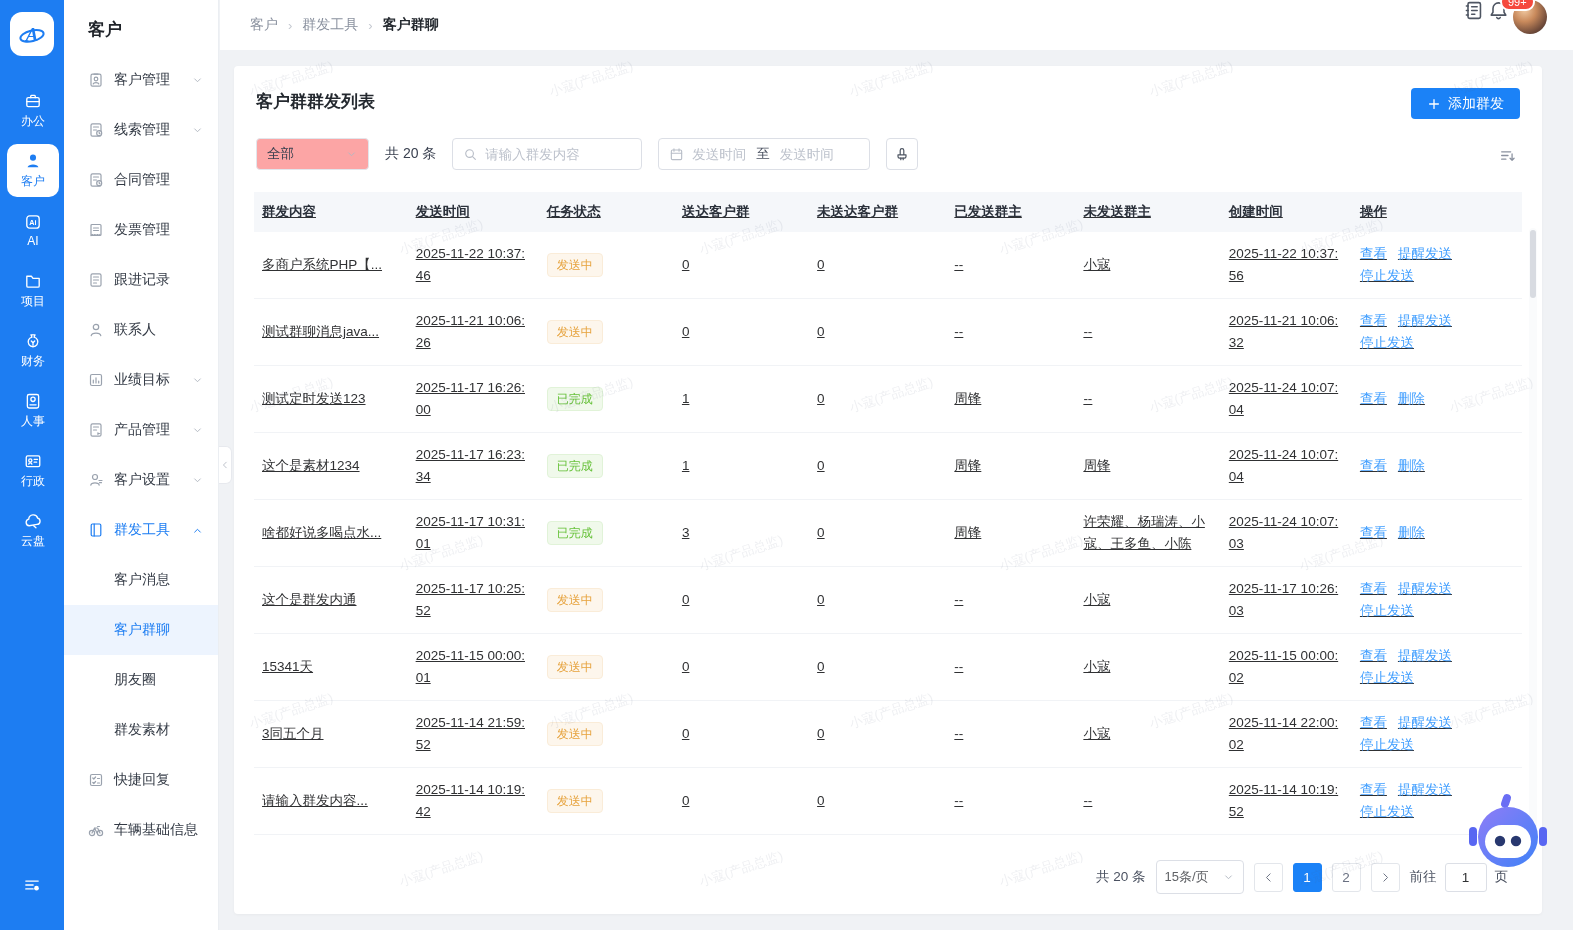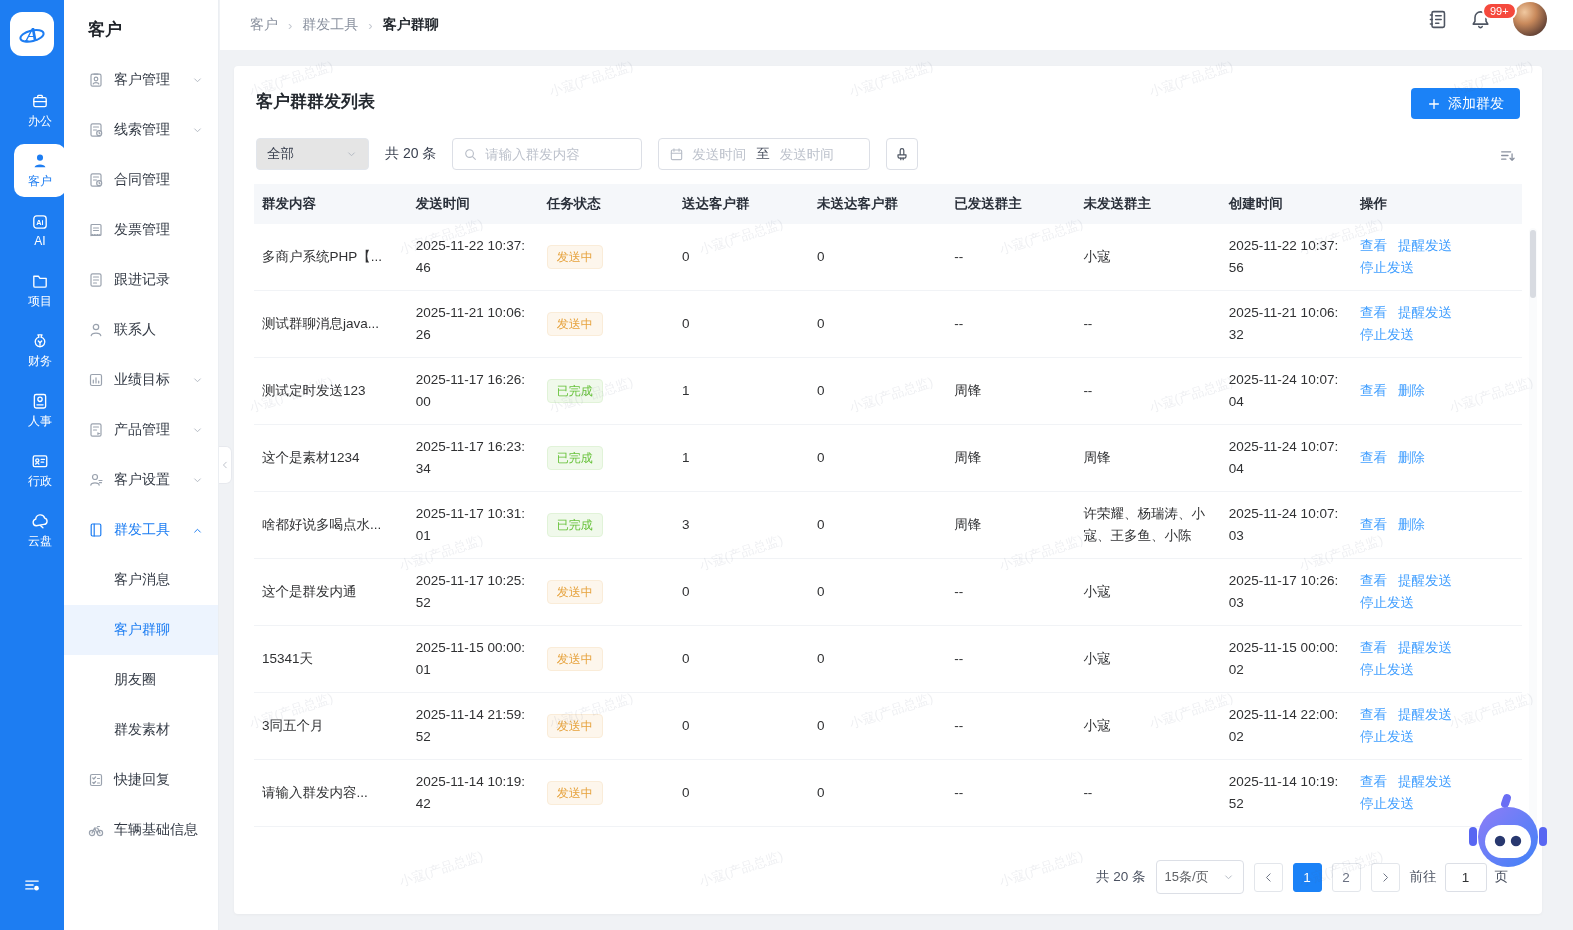--- a/index.html
+++ b/index.html
@@ -2,21 +2,21 @@
 <html><head>
 <meta charset="utf-8">
 <title>客户群群发列表</title>
 <style>
   * { margin:0; padding:0; box-sizing:border-box; }
   html,body { width:1573px; height:930px; overflow:hidden; font-family:"Liberation Sans","DejaVu Sans",sans-serif; background:#f0f2f5; color:#303133; }
 
   
   .rail { position:absolute; left:0; top:0; width:64px; height:930px; background:#1d7df2; z-index:30; }
   .rail-logo { position:absolute; left:10px; top:12px; width:44px; height:44px; background:#fff; border-radius:12px; display:flex; align-items:center; justify-content:center; }
-  .rail-items { position:absolute; left:8px; top:84px; width:40px; }
+  .rail-items { position:absolute; left:1px; top:84px; width:40px; }
   .rail-item { width:52px; margin:0 6px 7px 6px; height:53px; border-radius:10px; display:flex; flex-direction:column; align-items:center; justify-content:center; color:#fff; cursor:pointer; }
   .rail-item .ri-label { font-size:12px; margin-top:3px; }
   .rail-item.active { background:#fff; color:#1d7df2; }
   .rail-bottom { position:absolute; left:0; bottom:36px; width:64px; display:flex; justify-content:center; color:#fff; cursor:pointer; }
 
   
   .sidebar { position:absolute; left:64px; top:0; width:155px; height:930px; background:#fff; border-right:1px solid #ebeef2; z-index:20; }
   .sidebar-title { font-size:17px; font-weight:bold; color:#1f2329; padding:18px 0 14px 24px; }
   .side-item { height:50px; display:flex; align-items:center; padding-left:24px; font-size:14px; color:#333a45; cursor:pointer; position:relative; }
   .side-item .si-icon { color:#9aa2ae; display:flex; margin-right:10px; }
@@ -26,49 +26,49 @@
   .side-item.child.active { background:#edf4fe; color:#1d7df2; }
 
   .collapse-handle { position:absolute; left:219px; top:446px; width:13px; height:38px; background:#fff; border:1px solid #e7e9ee; border-left:none; border-radius:0 6px 6px 0; display:flex; align-items:center; justify-content:center; color:#a8adb8; z-index:25; cursor:pointer; }
 
   
   .topbar { position:absolute; left:220px; top:0; width:1353px; height:50px; background:#fff; z-index:10; }
   .breadcrumb { position:absolute; left:30px; top:0; height:50px; display:flex; align-items:center; font-size:14px; }
   .bc-item { color:#8a919f; cursor:pointer; }
   .bc-item.current { color:#24292f; font-weight:bold; cursor:default; }
   .bc-sep { color:#c4c8d0; margin:0 10px; font-size:13px; }
-  .topbar-right { position:absolute; right:26px; top:0; height:38px; display:flex; align-items:center; gap:22px; }
+  .topbar-right { position:absolute; right:26px; top:0; height:38px; display:flex; align-items:flex-start; gap:4px; }
   .tb-icon { color:#4e5562; display:flex; cursor:pointer; position:relative; }
   .badge { position:absolute; top:-7px; left:12px; background:#f5493d; color:#fff; font-size:11px; border-radius:9px; padding:1px 6px; border:2px solid #fff; white-space:nowrap; }
   .avatar { width:34px; height:34px; border-radius:50%; cursor:pointer;
     background: radial-gradient(circle at 34% 30%, #f0c8a0 0%, #c98a5c 35%, #6e4a3a 72%, #3c2d28 100%); }
 
   
   .content { position:absolute; left:220px; top:50px; width:1353px; height:930px; background:#f0f2f5; }
   .card { position:absolute; left:14px; top:16px; width:1308px; height:848px; background:#fff; border-radius:4px; box-shadow:0 1px 3px rgba(0,0,0,.04); }
   .page-title { position:absolute; left:22px; top:24px; font-size:17px; font-weight:bold; color:#24292f; }
 
   .filters { position:absolute; left:22px; top:72px; display:flex; align-items:center; }
-  .select-box { width:113px; height:32px; background:#e5e5e5; border:1px solid #e2e6ec; border-radius:4px; display:flex; align-items:center; padding:0 10px; font-size:13.5px; color:#3a4150; cursor:pointer; }
+  .select-box { width:113px; height:32px; background:#fca5a5; border:1px solid #e2e6ec; border-radius:4px; display:flex; align-items:center; padding:0 10px; font-size:13.5px; color:#3a4150; cursor:pointer; }
   .select-box .sb-chevron { margin-left:auto; color:#b3b9c2; display:flex; }
   .total-text { font-size:14px; color:#3a4150; margin:0 16px; white-space:nowrap; }
   .search-box { width:190px; height:32px; border:1px solid #dcdfe6; border-radius:4px; display:flex; align-items:center; padding:0 10px; color:#b8bdc7; background:#fff; }
   .search-box input { border:none; outline:none; font-size:13.5px; width:140px; margin-left:7px; color:#303133; font-family:inherit; }
   .search-box input::placeholder { color:#bdc2cc; }
   .date-box { width:212px; height:32px; border:1px solid #dcdfe6; border-radius:4px; display:flex; align-items:center; padding:0 10px; margin-left:16px; color:#b8bdc7; background:#fff; }
   .date-box input { border:none; outline:none; font-size:13.5px; width:62px; margin-left:8px; color:#303133; font-family:inherit; }
   .date-box input::placeholder { color:#bdc2cc; }
   .date-sep { color:#4a5160; font-size:13.5px; margin:0 2px; }
   .brush-btn { width:32px; height:32px; border:1px solid #dcdfe6; border-radius:4px; margin-left:16px; display:flex; align-items:center; justify-content:center; color:#4e5562; background:#fff; cursor:pointer; }
 
   .add-btn { position:absolute; right:22px; top:22px; height:31px; background:#1b82f7; color:#fff; border:none; border-radius:4px; font-size:14px; display:flex; align-items:center; gap:7px; padding:0 16px; cursor:pointer; font-family:inherit; }
   .col-settings { position:absolute; right:26px; top:81px; color:#8a919f; display:flex; cursor:pointer; }
 
   
-  .table-wrap { position:absolute; left:20px; top:118px; width:1268px; }
+  .table-wrap { position:absolute; left:20px; top:126px; width:1268px;text-decoration:underline; }
   table { border-collapse:collapse; width:100%; table-layout:fixed; font-size:13.5px; }
   thead th { background:#f5f7fa; color:#2b313b; font-weight:bold; text-align:left; padding:11px 8px; font-size:13.5px; }
   tbody td { padding:11px 8px; border-bottom:1px solid #f1f3f6; color:#303133; vertical-align:middle; line-height:22px; word-break:break-all; }
   .tag { display:inline-block; font-size:12px; padding:4px 9px; border-radius:4px; line-height:14px; }
   .tag-warning { color:#e6a23c; background:#fdf6ec; border:1px solid #faecd8; }
   .tag-success { color:#67c23a; background:#f0f9eb; border:1px solid #e1f3d8; }
   .action-link { color:#409eff; cursor:pointer; margin-right:11px; white-space:nowrap; }
   .action-link:last-child { margin-right:0; }
 
   

